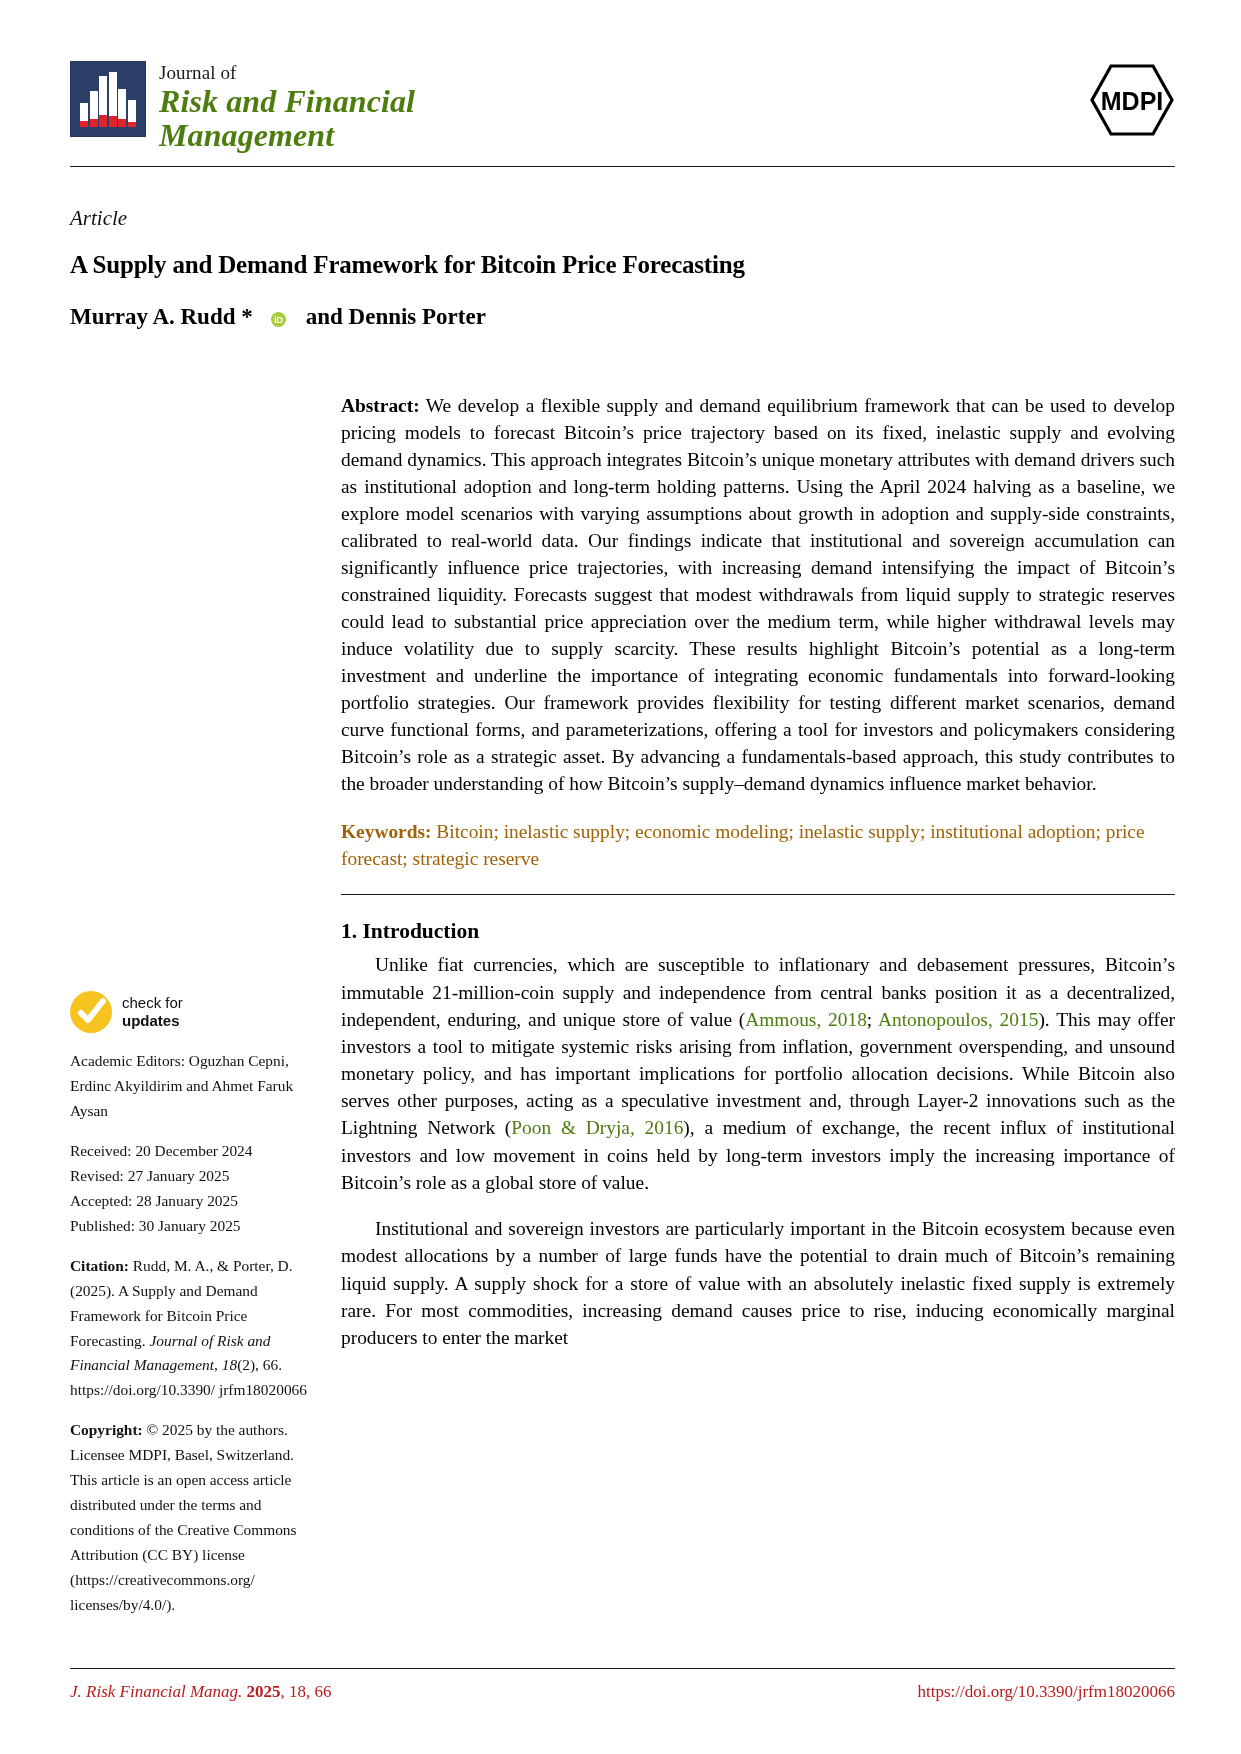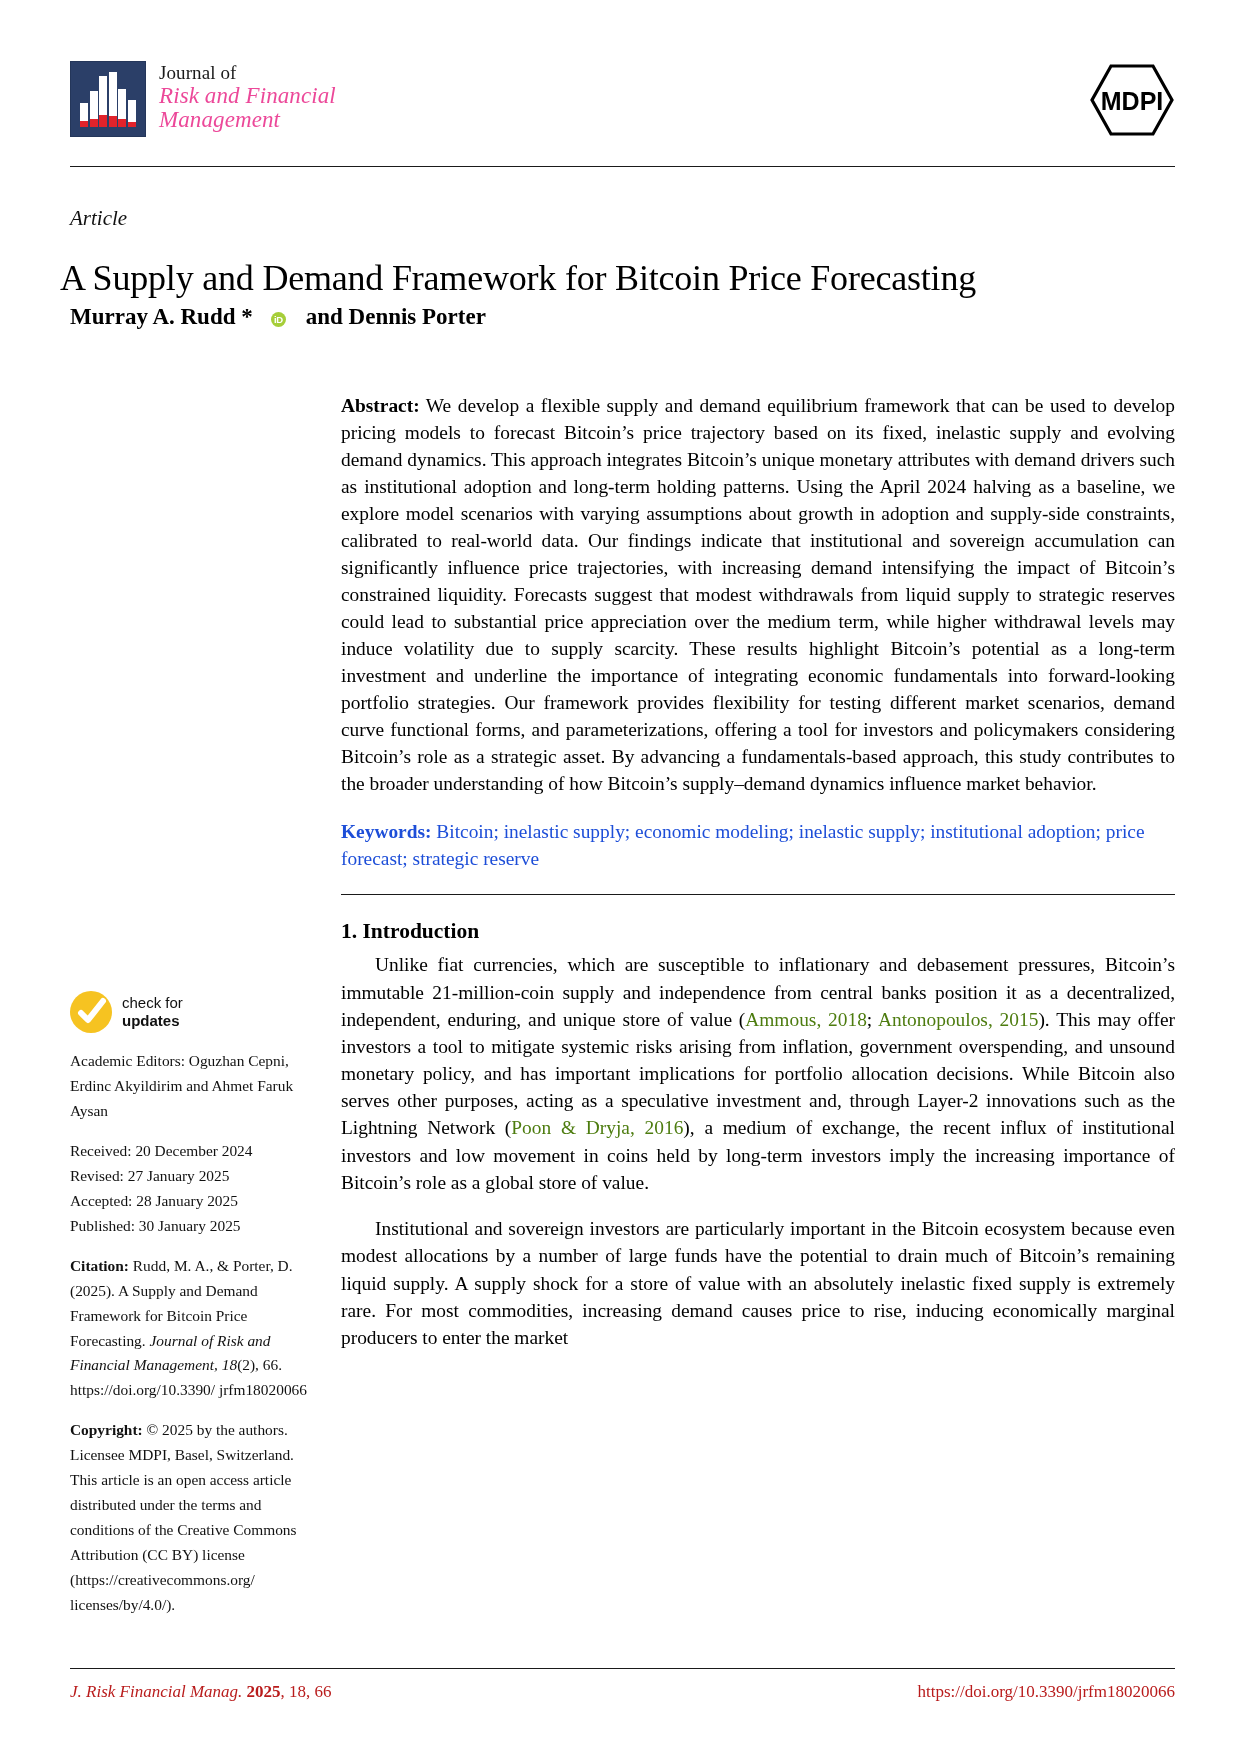--- a/index.html
+++ b/index.html
@@ -76,24 +76,24 @@
     color: #1c3461;
   }
   .jn-top {
     font-family: "Liberation Serif", serif;
     font-size: 19px;
     color: #1a1a1a;
     letter-spacing: 0.1px;
   }
   .jn-main {
     font-family: "Liberation Serif", serif;
-    font-size: 23px;
-    font-weight: normal;
+    font-size: 32px;
+    font-weight: bold;
     font-style: italic;
-    color: #ec4899;
+    color: #4d7c0f;
     letter-spacing: 0.1px;
   }
   .mdpi-logo {
     position: absolute;
     right: 0;
     top: 2px;
     width: 86px;
     height: 74px;
   }
   .header-rule {
@@ -109,25 +109,25 @@
   .article-kind {
     position: absolute;
     left: 70px;
     top: 200px;
     font-style: italic;
     font-size: 21px;
     color: #111;
   }
   .title {
     position: absolute;
-    left: 60px;
+    left: 70px;
     top: 228px;
     width: 1110px;
-    font-size: 36px;
-    font-weight: normal;
+    font-size: 25px;
+    font-weight: bold;
     letter-spacing: -0.2px;
     line-height: 1.12;
     color: #000;
   }
   .authors {
     position: absolute;
     left: 70px;
     top: 298px;
     font-size: 23px;
     font-weight: bold;
@@ -181,21 +181,21 @@
     color: #000;
   }
   .abstract b, .keywords b {
     font-weight: bold;
   }
   .keywords {
     margin-top: 21px;
     font-size: 19.4px;
     line-height: 1.39;
     text-align: left;
-    color: #1d4ed8;
+    color: #a16207;
   }
   .sec-rule {
     margin-top: 22px;
     border-top: 1px solid #1a1a1a;
     height: 0;
     width: 834px;
   }
   .sec-head {
     margin-top: 24px;
     font-size: 21.5px;

